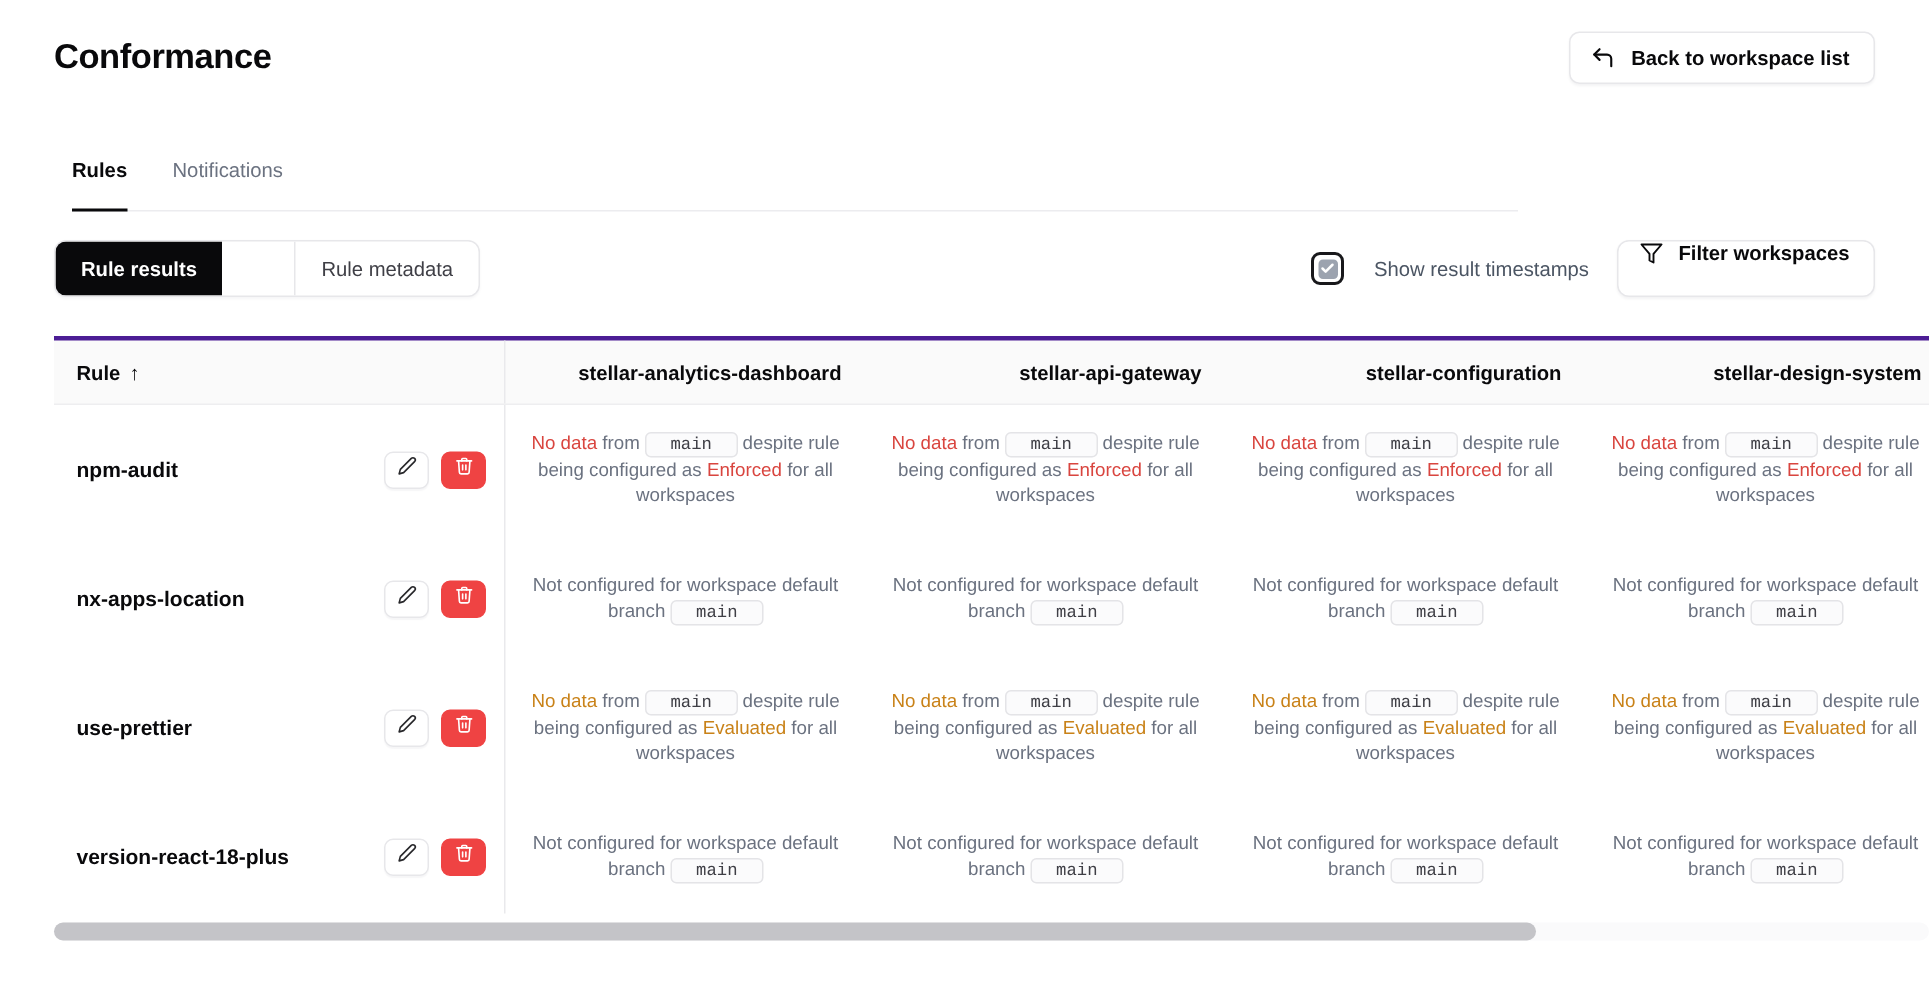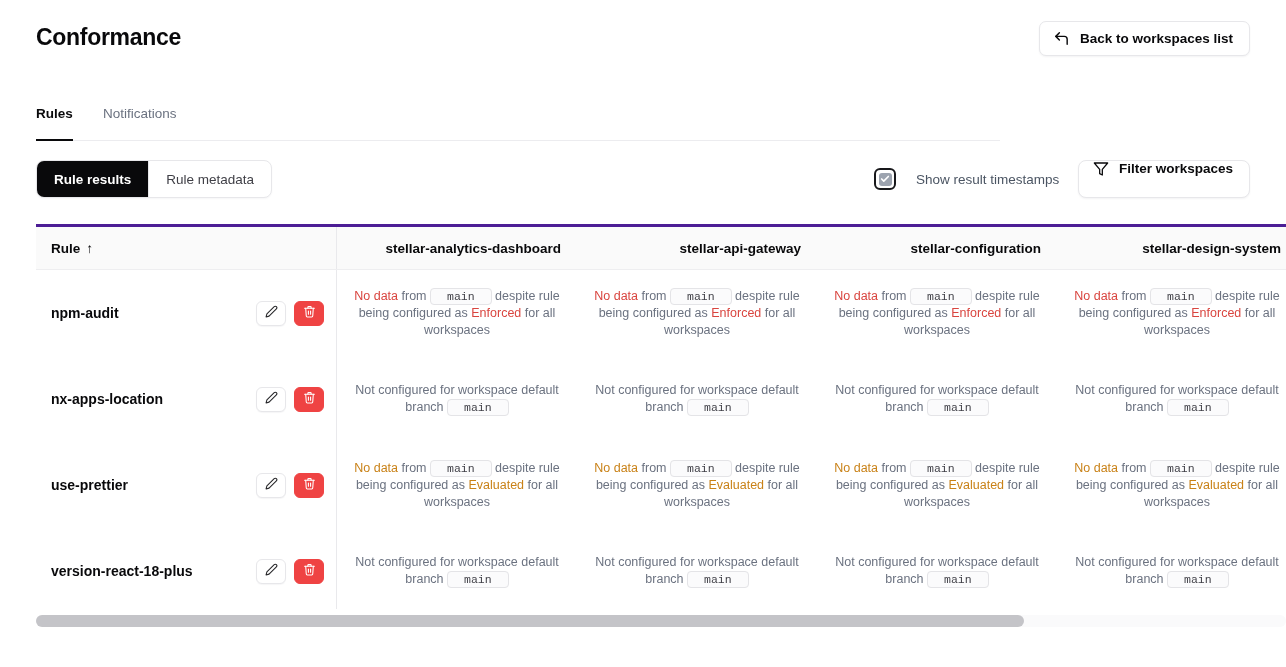--- a/index.html
+++ b/index.html
@@ -28,21 +28,21 @@
     display: flex; align-items: center; gap: 10px;
     background: #ffffff; border: 1px solid #e7e7ea; border-radius: 7px;
     box-shadow: 0 1px 2px rgba(16,24,40,.05);
     font-size: 13.5px; font-weight: bold; color: #09090b;
     cursor: pointer; white-space: nowrap;
   }
   .back-btn svg { display: block; }
 
   
   .tabs {
-    position: absolute; left: 0; top: 105px; width: 1036px; height: 36px;
+    position: absolute; left: 12px; top: 105px; width: 1036px; height: 36px;
   }
   .tabs-underline {
     position: absolute; left: 36px; right: 36px; bottom: 0;
     height: 1px; background: #ececef;
   }
   .tab {
     position: absolute; bottom: 0; height: 36px;
     display: flex; align-items: flex-start; padding-top: 1px;
     font-size: 13.5px; color: #6b7280; cursor: pointer;
   }
@@ -53,21 +53,21 @@
   }
   #tab-rules { left: 36px; }
   #tab-notif { left: 103px; }
 
   
   .toolbar { position: absolute; left: 0; top: 160px; width: 1286px; height: 40px; }
   .segmented {
     position: absolute; left: 36px; top: 0;
     display: flex; height: 38px;
     border: 1px solid #e7e7ea; border-radius: 8px; overflow: hidden;
-    background: #ffffff; box-shadow: 0 1px 2px rgba(16,24,40,.04);
+    background: #ffffff; box-shadow: 0 1px 2px rgba(16,24,40,.04); gap: 48px;
   }
   .seg {
     display: flex; align-items: center; padding: 0 17px;
     font-size: 13.5px; color: #3f3f46; cursor: pointer; white-space: nowrap;
   }
   .seg.active { background: #09090b; color: #ffffff; font-weight: bold; }
   .seg + .seg { border-left: 1px solid #e7e7ea; }
 
   .ts-group {
     position: absolute; left: 874px; top: 8px;
@@ -163,21 +163,21 @@
 
   <div class="header">
     <div class="page-title">Conformance</div>
     <div class="back-btn">
       <span>
         <svg width="17" height="17" viewBox="0 0 24 24" fill="none" stroke="#09090b" stroke-width="2" stroke-linecap="round" stroke-linejoin="round">
           <polyline points="9 14 4 9 9 4"></polyline>
           <path d="M20 20v-7a4 4 0 0 0-4-4H4"></path>
         </svg>
       </span>
-      <span>Back to workspaces list</span>
+      <span>Back to workspace list</span>
     </div>
   </div>
 
   <div class="tabs">
     <div class="tabs-underline"></div>
     <div class="tab active" id="tab-rules">
       <span>Rules</span>
     </div>
     <div class="tab" id="tab-notif">
       <span>Notifications</span>

